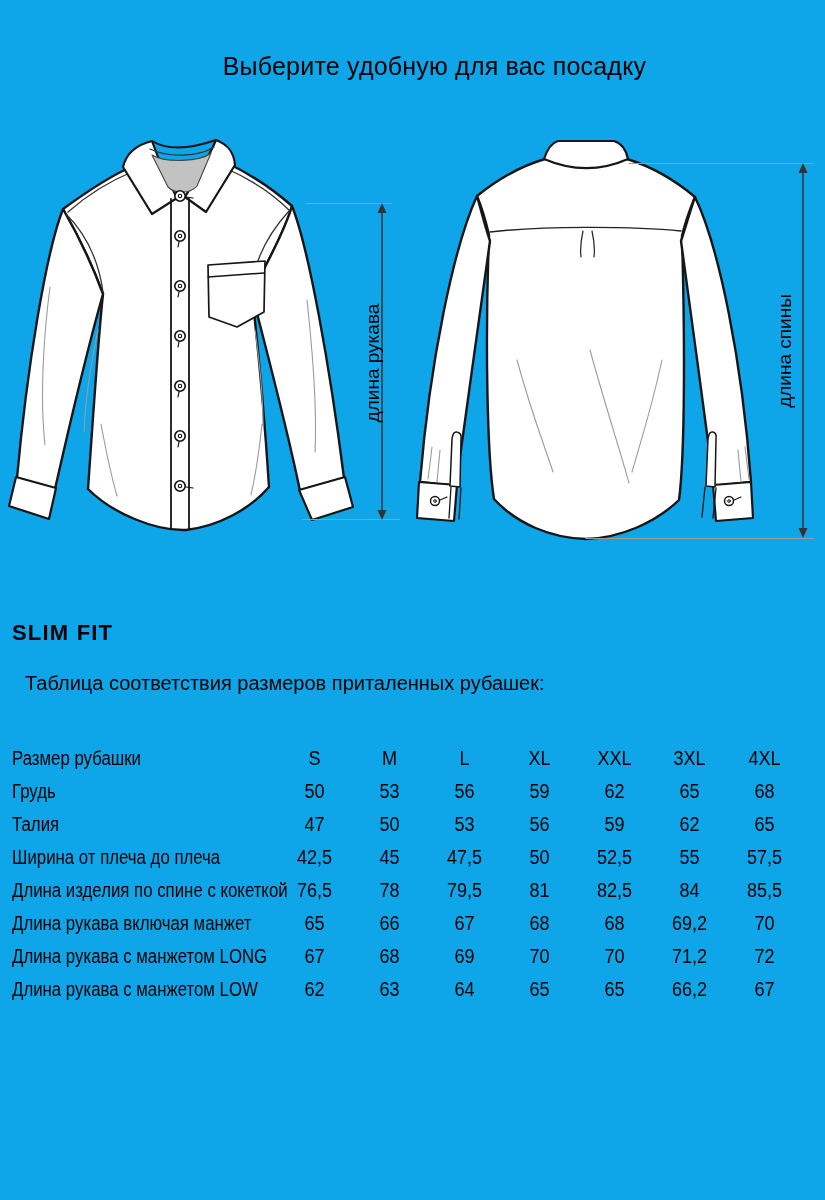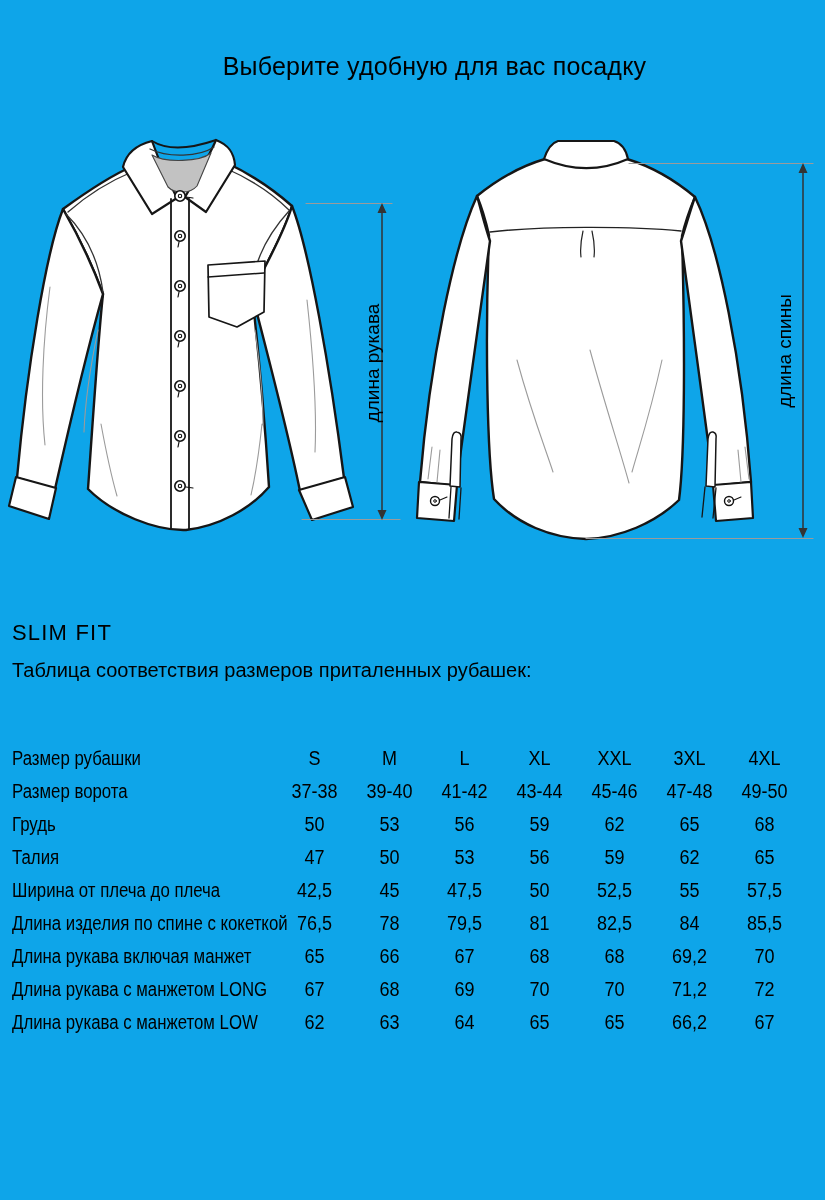--- a/index.html
+++ b/index.html
@@ -7,24 +7,24 @@
     position:relative;width:825px;height:1200px;background:#0ea5e9;overflow:hidden;
     font-family:"Liberation Sans",sans-serif;color:#000;padding-left:44px;
   }
   .title{
     position:absolute;top:52px;left:0;right:0;margin:0;
     text-align:center;font-size:25px;font-weight:400;letter-spacing:0.2px;
   }
   .drawings{position:absolute;top:0;left:0;}
   .slimfit{
     position:absolute;top:620px;left:12px;margin:0;
-    font-size:22px;font-weight:400;letter-spacing:1.2px;
+    font-size:22px;font-weight:700;letter-spacing:1.2px;
   }
   .subtitle{
-    position:absolute;top:659px;left:12px;margin:0;
+    position:absolute;top:659px;left:12px;margin:13px;
     font-size:20px;font-weight:400;
   }
   .size-table{
     position:absolute;top:741px;left:12px;width:800px;
     font-size:20px;line-height:1;
   }
   .trow{
     display:grid;grid-template-columns:265px repeat(7,75px);
     height:33.1px;align-items:center;
   }
@@ -175,30 +175,20 @@
         <span class="tlabel">Размер рубашки</span>
         <span class="tcell">S</span>
         <span class="tcell">M</span>
         <span class="tcell">L</span>
         <span class="tcell">XL</span>
         <span class="tcell">XXL</span>
         <span class="tcell">3XL</span>
         <span class="tcell">4XL</span>
       </div>
       <div class="trow">
-        <span class="tlabel">Размер ворота</span>
-        <span class="tcell">37-38</span>
-        <span class="tcell">39-40</span>
-        <span class="tcell">41-42</span>
-        <span class="tcell">43-44</span>
-        <span class="tcell">45-46</span>
-        <span class="tcell">47-48</span>
-        <span class="tcell">49-50</span>
-      </div>
-      <div class="trow">
         <span class="tlabel">Грудь</span>
         <span class="tcell">50</span>
         <span class="tcell">53</span>
         <span class="tcell">56</span>
         <span class="tcell">59</span>
         <span class="tcell">62</span>
         <span class="tcell">65</span>
         <span class="tcell">68</span>
       </div>
       <div class="trow">

